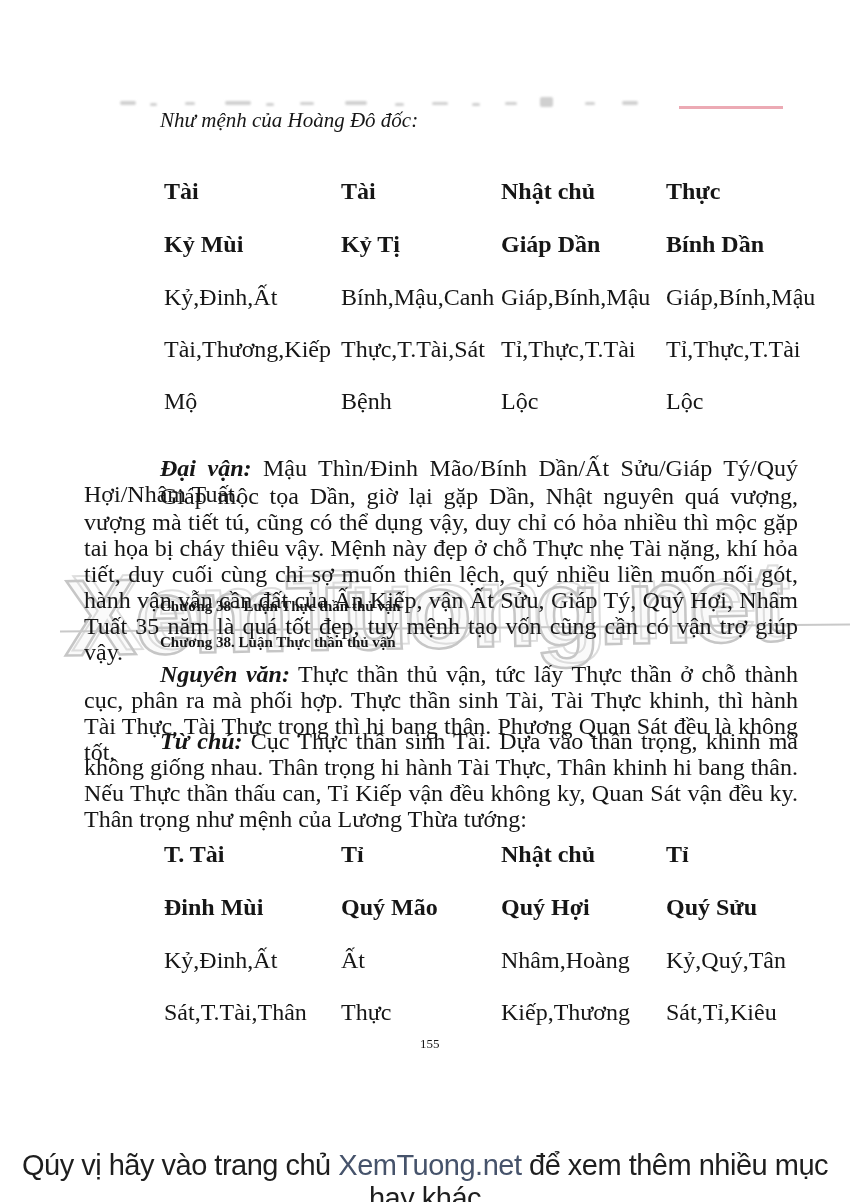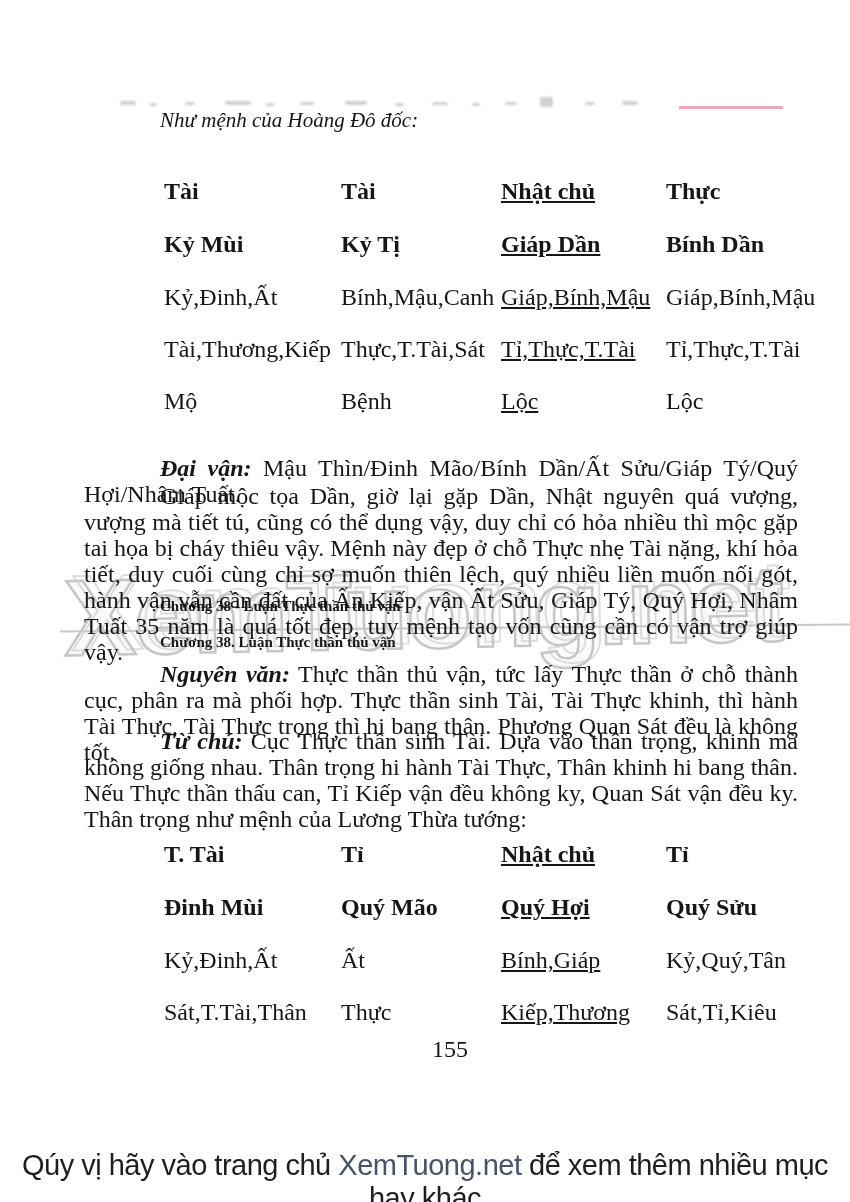--- a/index.html
+++ b/index.html
@@ -27,25 +27,25 @@
   
   .intro { position:absolute; left:160px; top:108px; font-size:21px; font-style:italic; z-index:2; }
   .para { position:absolute; left:84px; width:714px; font-size:24px; line-height:26px;
           text-align:justify; z-index:2; }
   .ti { text-indent:76px; }
   .lead { font-weight:bold; font-style:italic; }
   .h { position:absolute; left:160px; font-size:15px; font-weight:bold; z-index:2; white-space:nowrap; }
   
   .trow { position:absolute; left:4px; width:100%; height:24px; font-size:24px; z-index:2; }
   .tc { position:absolute; white-space:nowrap; }
-  .tc1 { left:160px; } .tc2 { left:337px; } .tc3 { left:497px;text-decoration:underline; } .tc4 { left:662px; }
+  .tc1 { left:160px; } .tc2 { left:337px; } .tc3 { left:497px; } .tc4 { left:662px; }
   .b { font-weight:bold; }
   
-  .pagenum { position:absolute; left:420px; top:1036px; width:60px; text-align:center;
-             font-size:24px; z-index:2; }
+  .pagenum { position:absolute; left:420px; top:1036px; width:60px; 
+             font-size:13px; z-index:2; }
   .footer { position:absolute; left:0; top:1149px; width:850px; text-align:center;
             font-family:"Liberation Sans", sans-serif; font-size:29px; font-weight:400;
             color:#1e1e1e; letter-spacing:-0.5px; z-index:2; }
   .footer .brand { color:var(--footer-brand,#46536b); }
 </style>
 </head>
 <body>
 
 <div class="page">
 
@@ -132,21 +132,21 @@
   </div>
   <div class="trow" style="top:894px">
     <span class="tc tc1 b">Đinh Mùi</span>
     <span class="tc tc2 b">Quý Mão</span>
     <span class="tc tc3 b">Quý Hợi</span>
     <span class="tc tc4 b">Quý Sửu</span>
   </div>
   <div class="trow" style="top:947px">
     <span class="tc tc1">Kỷ,Đinh,Ất</span>
     <span class="tc tc2">Ất</span>
-    <span class="tc tc3">Bính,Giáp</span>
+    <span class="tc tc3">Nhâm,Hoàng</span>
     <span class="tc tc4">Kỷ,Quý,Tân</span>
   </div>
   <div class="trow" style="top:999px">
     <span class="tc tc1">Sát,T.Tài,Thân</span>
     <span class="tc tc2">Thực</span>
     <span class="tc tc3">Kiếp,Thương</span>
     <span class="tc tc4">Sát,Tỉ,Kiêu</span>
   </div>
 
   <div class="pagenum">155</div>

